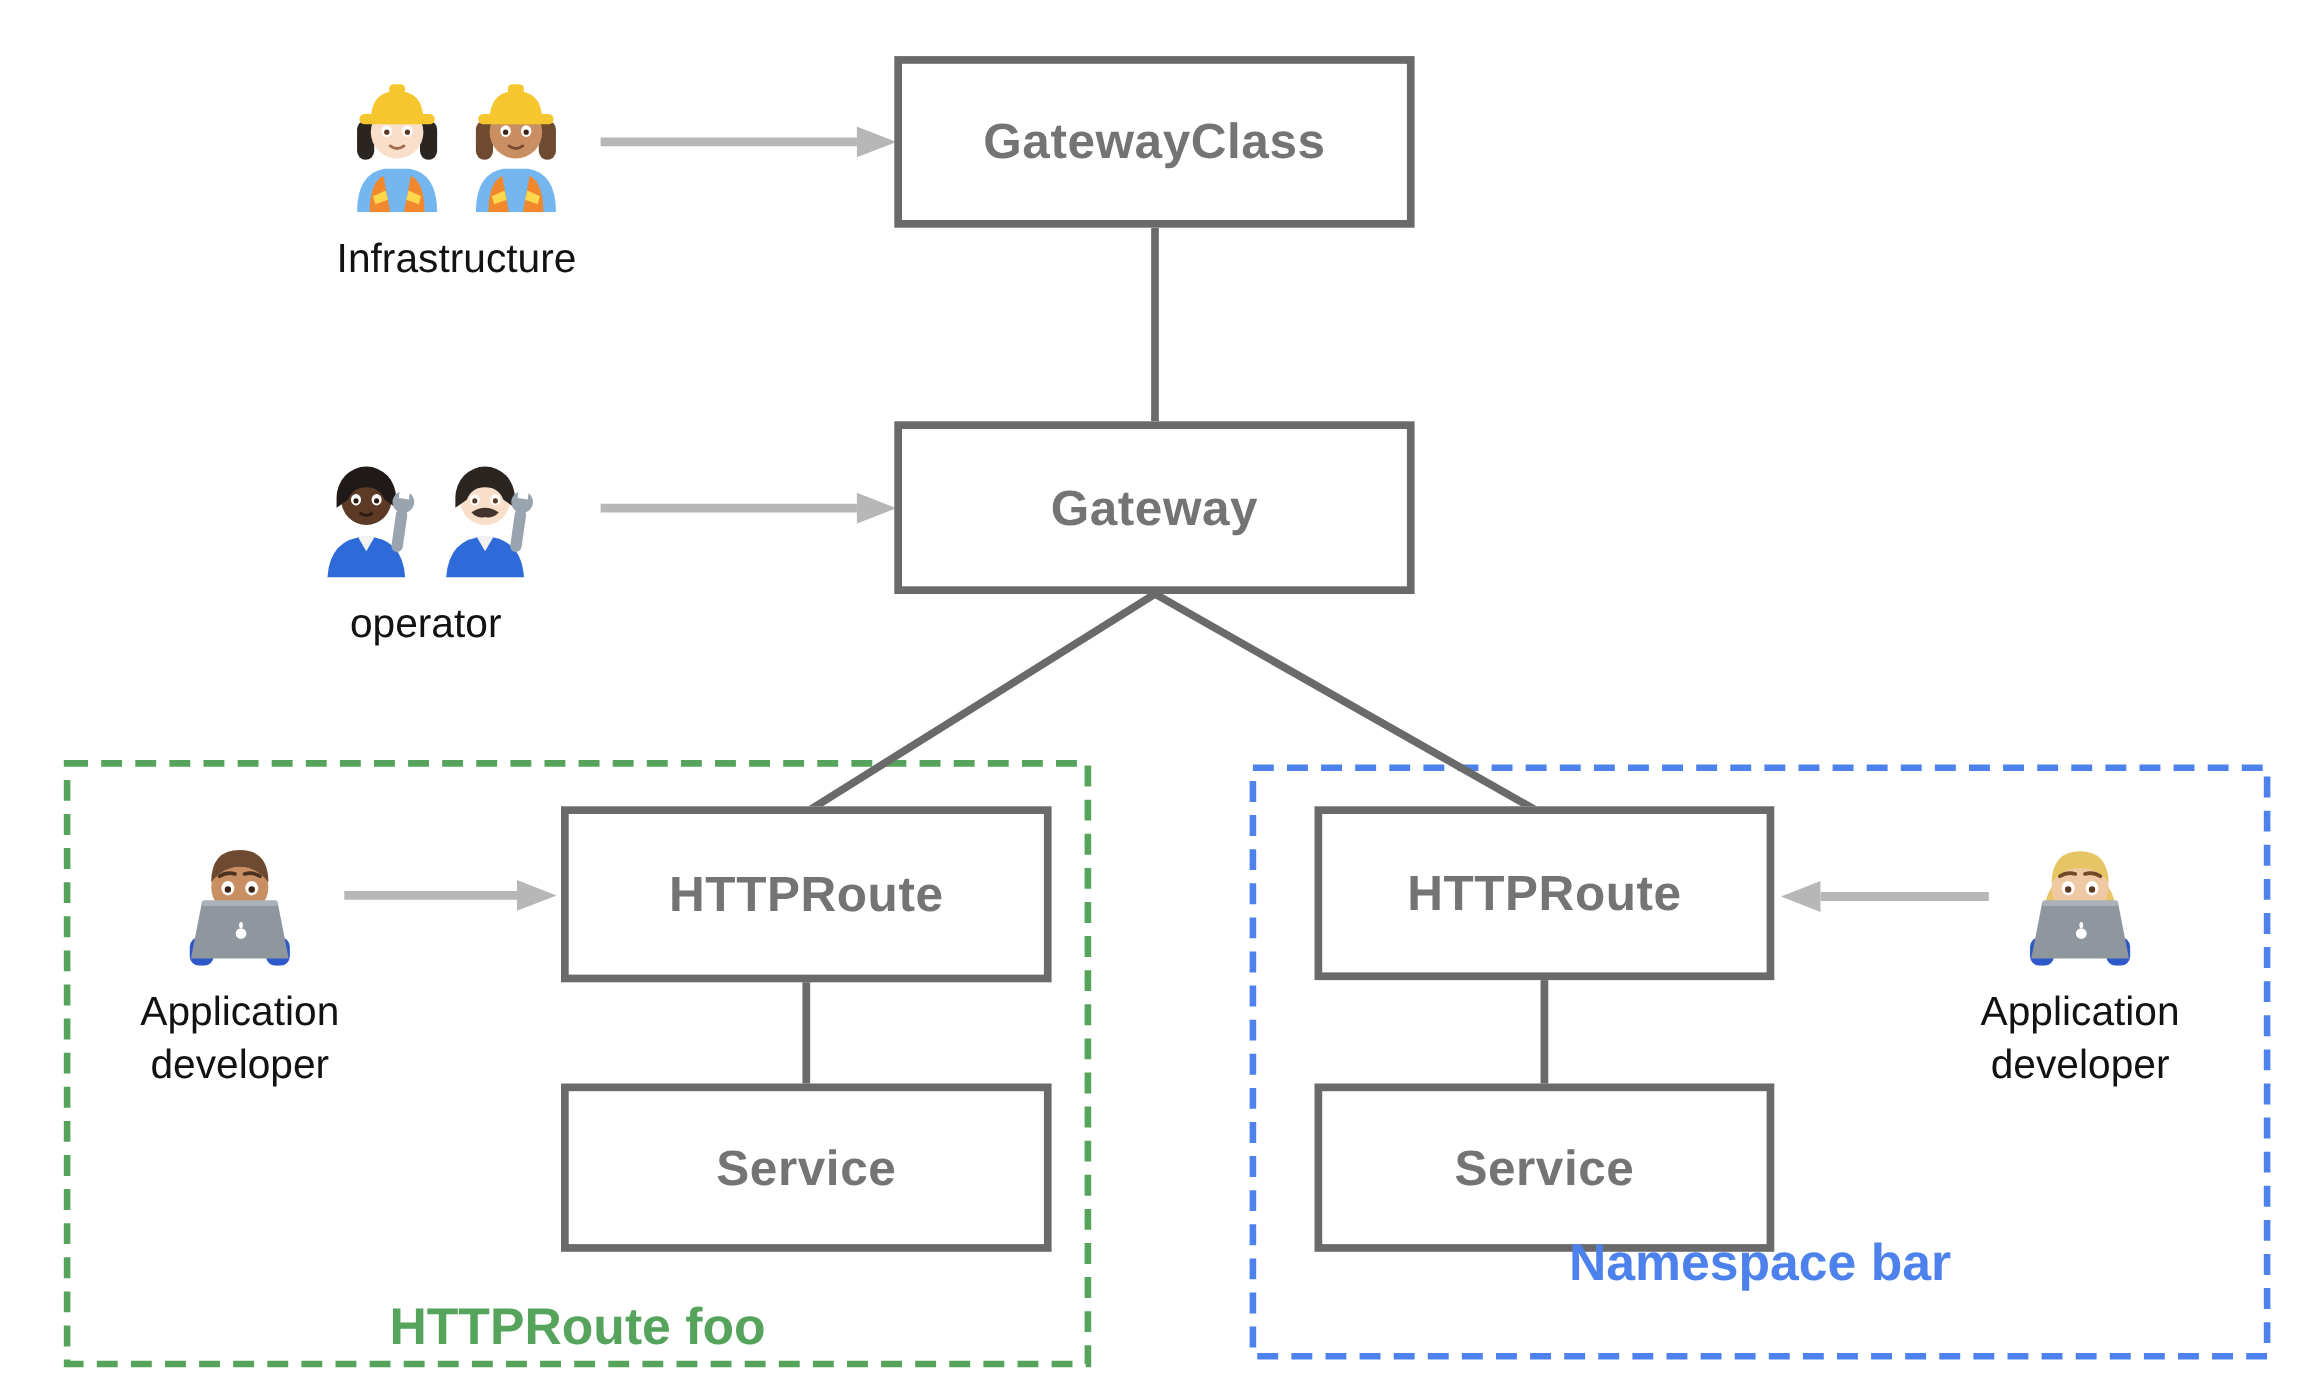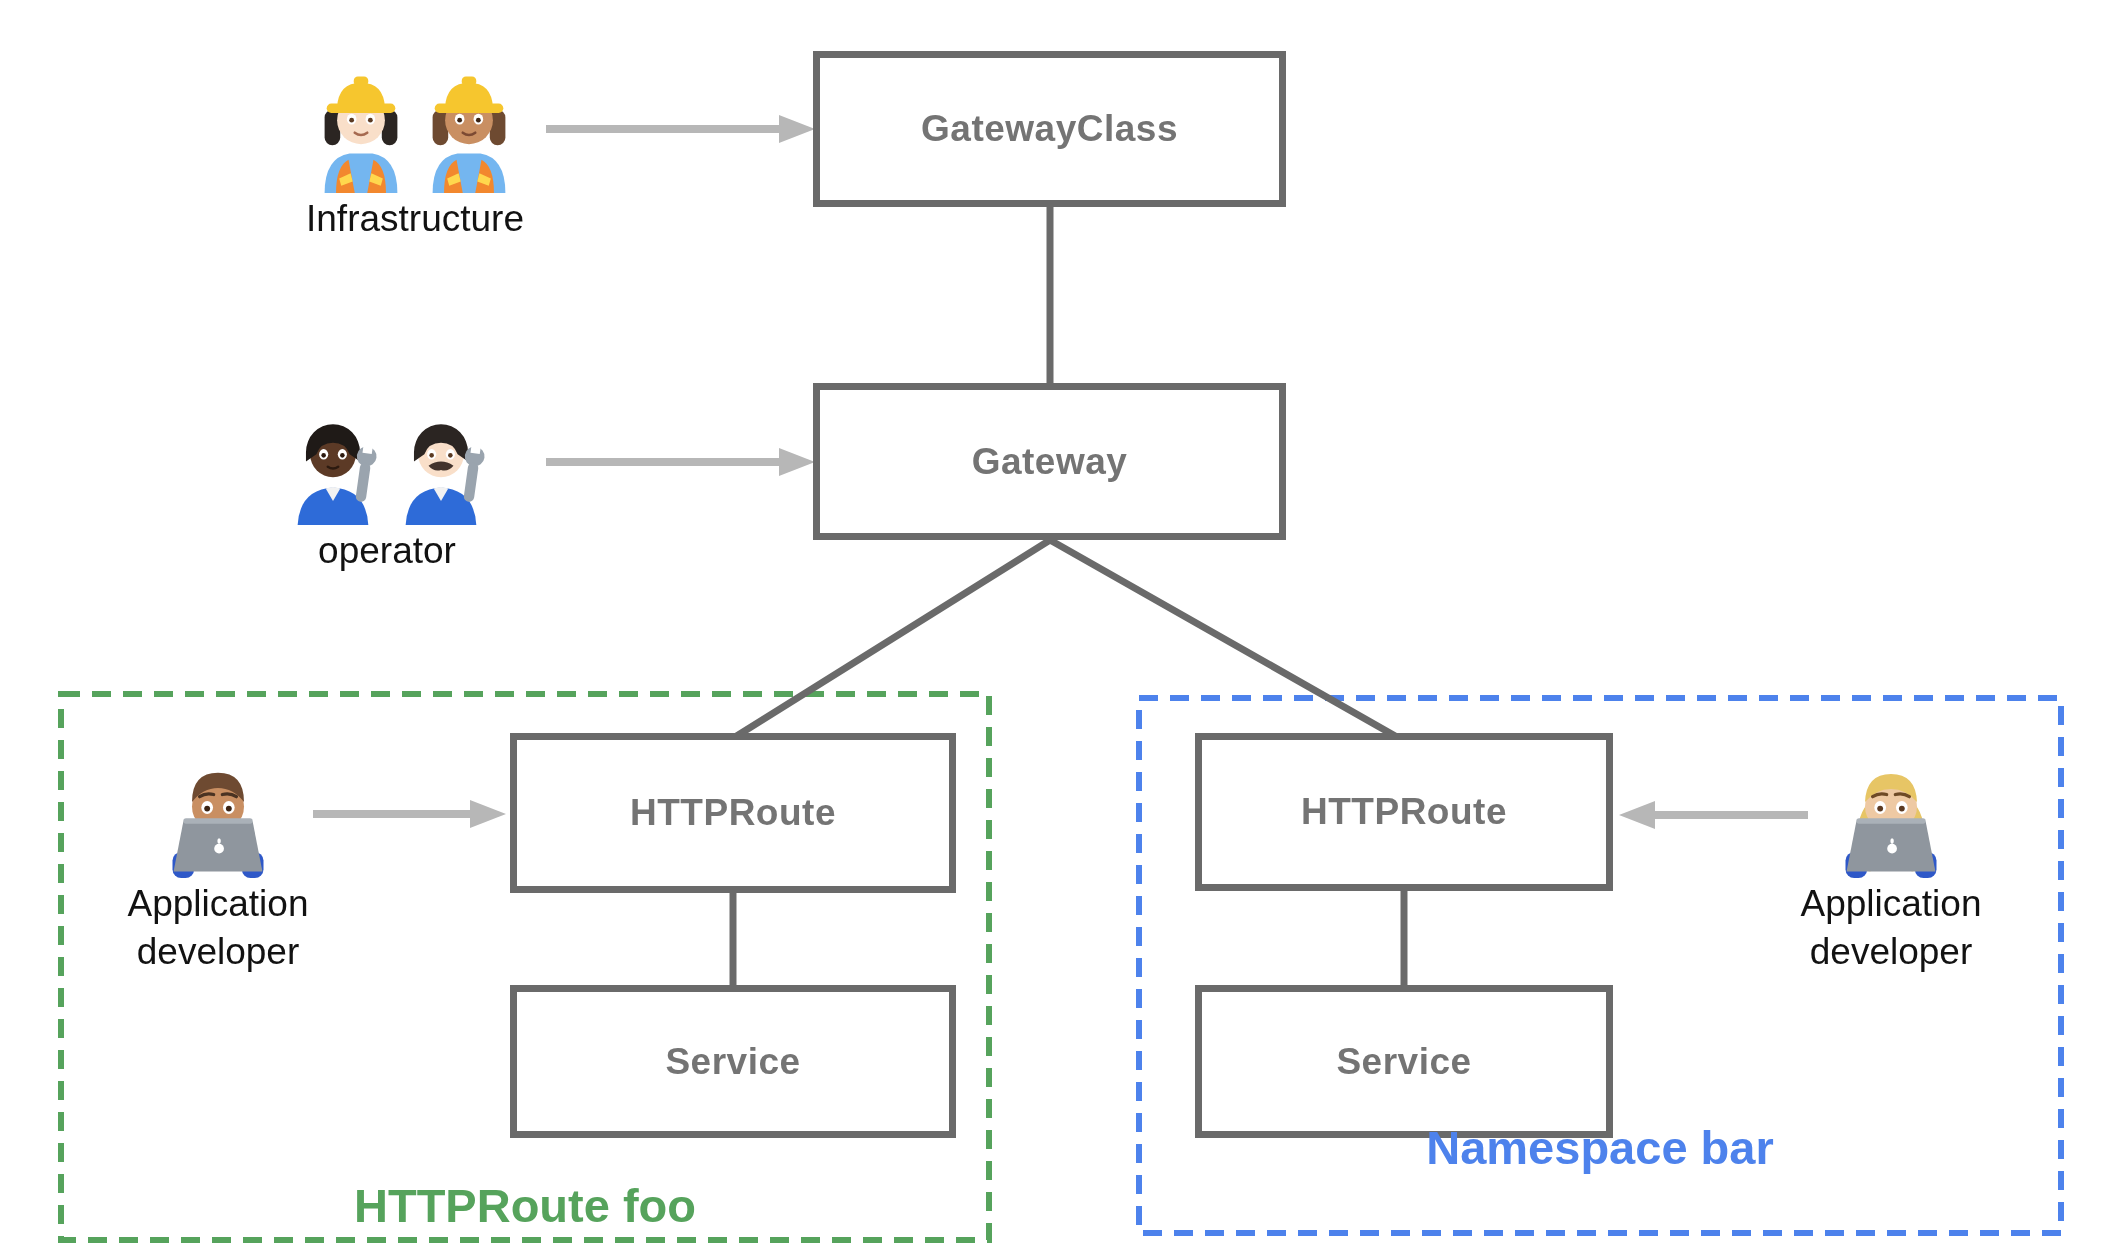--- a/index.html
+++ b/index.html
@@ -7,37 +7,37 @@
           font-family:"Liberation Sans","DejaVu Sans",sans-serif;overflow:hidden;}
   svg.overlay{position:absolute;left:0;top:0;width:2112px;height:1258px;}
   .conn{stroke:var(--connector);stroke-width:7;fill:none;}
   .arrow-shaft{stroke:var(--arrow);stroke-width:8;}
   .arrow-head{fill:var(--arrow);}
   .ns-rect{fill:none;stroke-width:6;stroke-dasharray:19 12;}
   .ns-rect.foo{stroke:var(--namespace-foo);}
   .ns-rect.bar{stroke:var(--namespace-bar);}
   .node{position:absolute;box-sizing:border-box;border:7px solid var(--box-border);
         background:#fff;display:flex;align-items:center;justify-content:center;
-        font-weight:bold;font-size:37px;letter-spacing:.5px;color:var(--box-text);}
+        font-weight:bold;font-size:45px;letter-spacing:.5px;color:var(--box-text);}
   #b-gwc{left:813px;top:51px;width:473px;height:156px;}
   #b-gw{left:813px;top:383px;width:473px;height:157px;}
   #b-hr-foo{left:510px;top:733px;width:446px;height:160px;}
   #b-svc-foo{left:510px;top:985px;width:446px;height:153px;}
   #b-hr-bar{left:1195px;top:733px;width:418px;height:158px;}
   #b-svc-bar{left:1195px;top:985px;width:418px;height:153px;}
   .ns-label{position:absolute;width:400px;text-align:center;font-weight:bold;font-size:47px;}
   #ns-label-foo{left:325px;top:1178px;color:var(--namespace-foo);}
   #ns-label-bar{left:1400px;top:1120px;color:var(--namespace-bar);}
   .persona{position:absolute;width:300px;text-align:center;}
   #p-infra{left:265px;top:62px;}
   #p-cluster{left:237px;top:394px;}
   #p-dev-foo{left:68px;top:750px;}
   #p-dev-bar{left:1741px;top:750px;}
   .icons{display:flex;justify-content:center;gap:8px;align-items:flex-end;}
-  .plabel{margin-top:2px;font-size:37px;line-height:48px;color:var(--persona-label);}
+  .plabel{margin-top:18px;font-size:37px;line-height:48px;color:var(--persona-label);}
   .picon{display:block;}
 </style>
 </head>
 <body>
 
 <div class="canvas">
 
   <svg class="overlay">
 
     <rect class="ns-rect foo" x="61" y="694" width="928" height="546"></rect>

